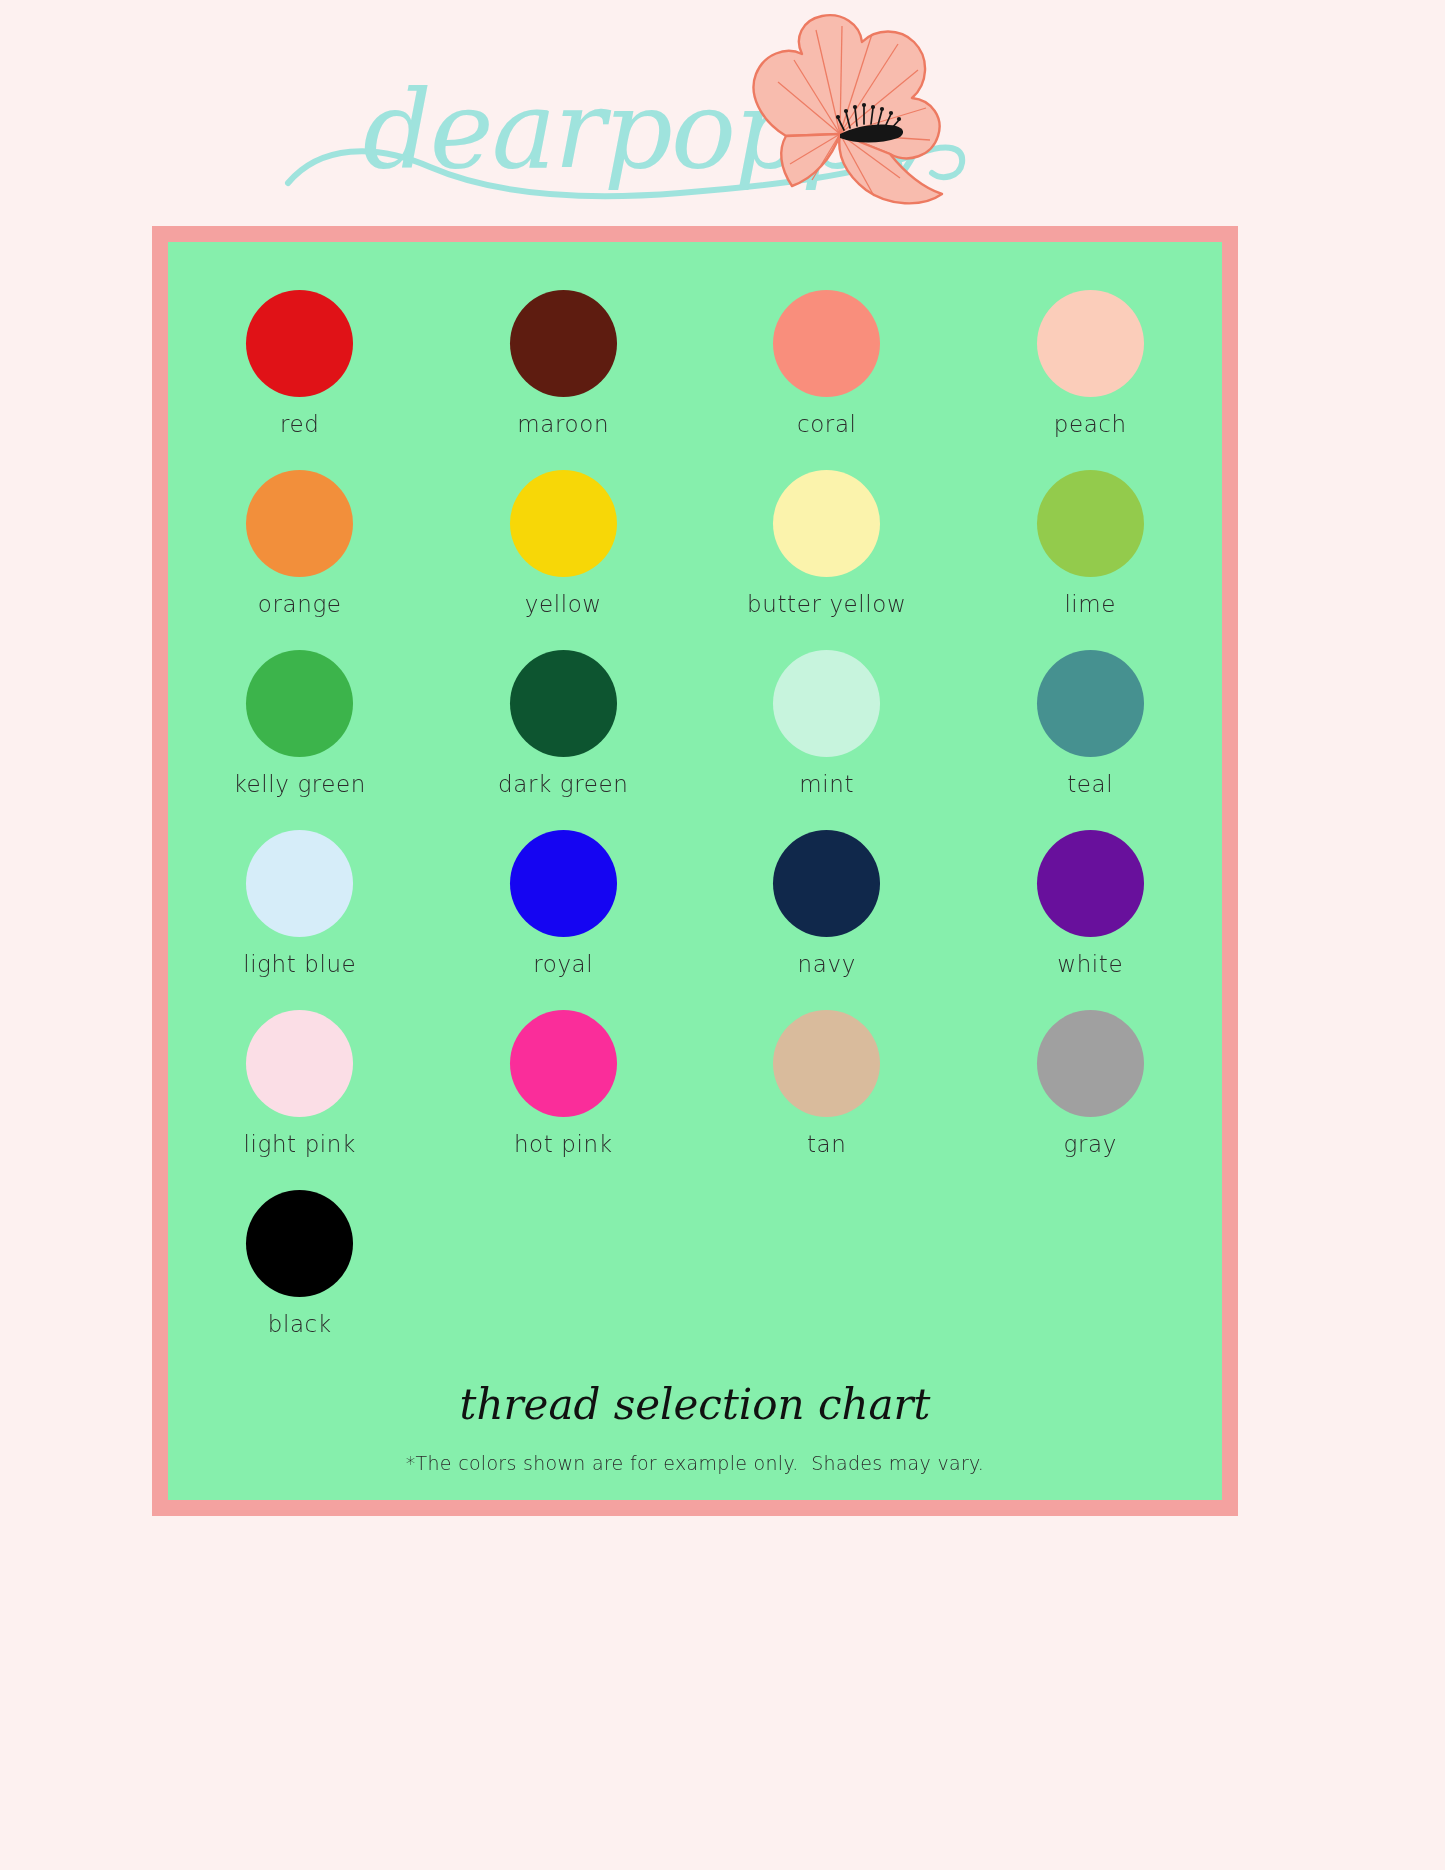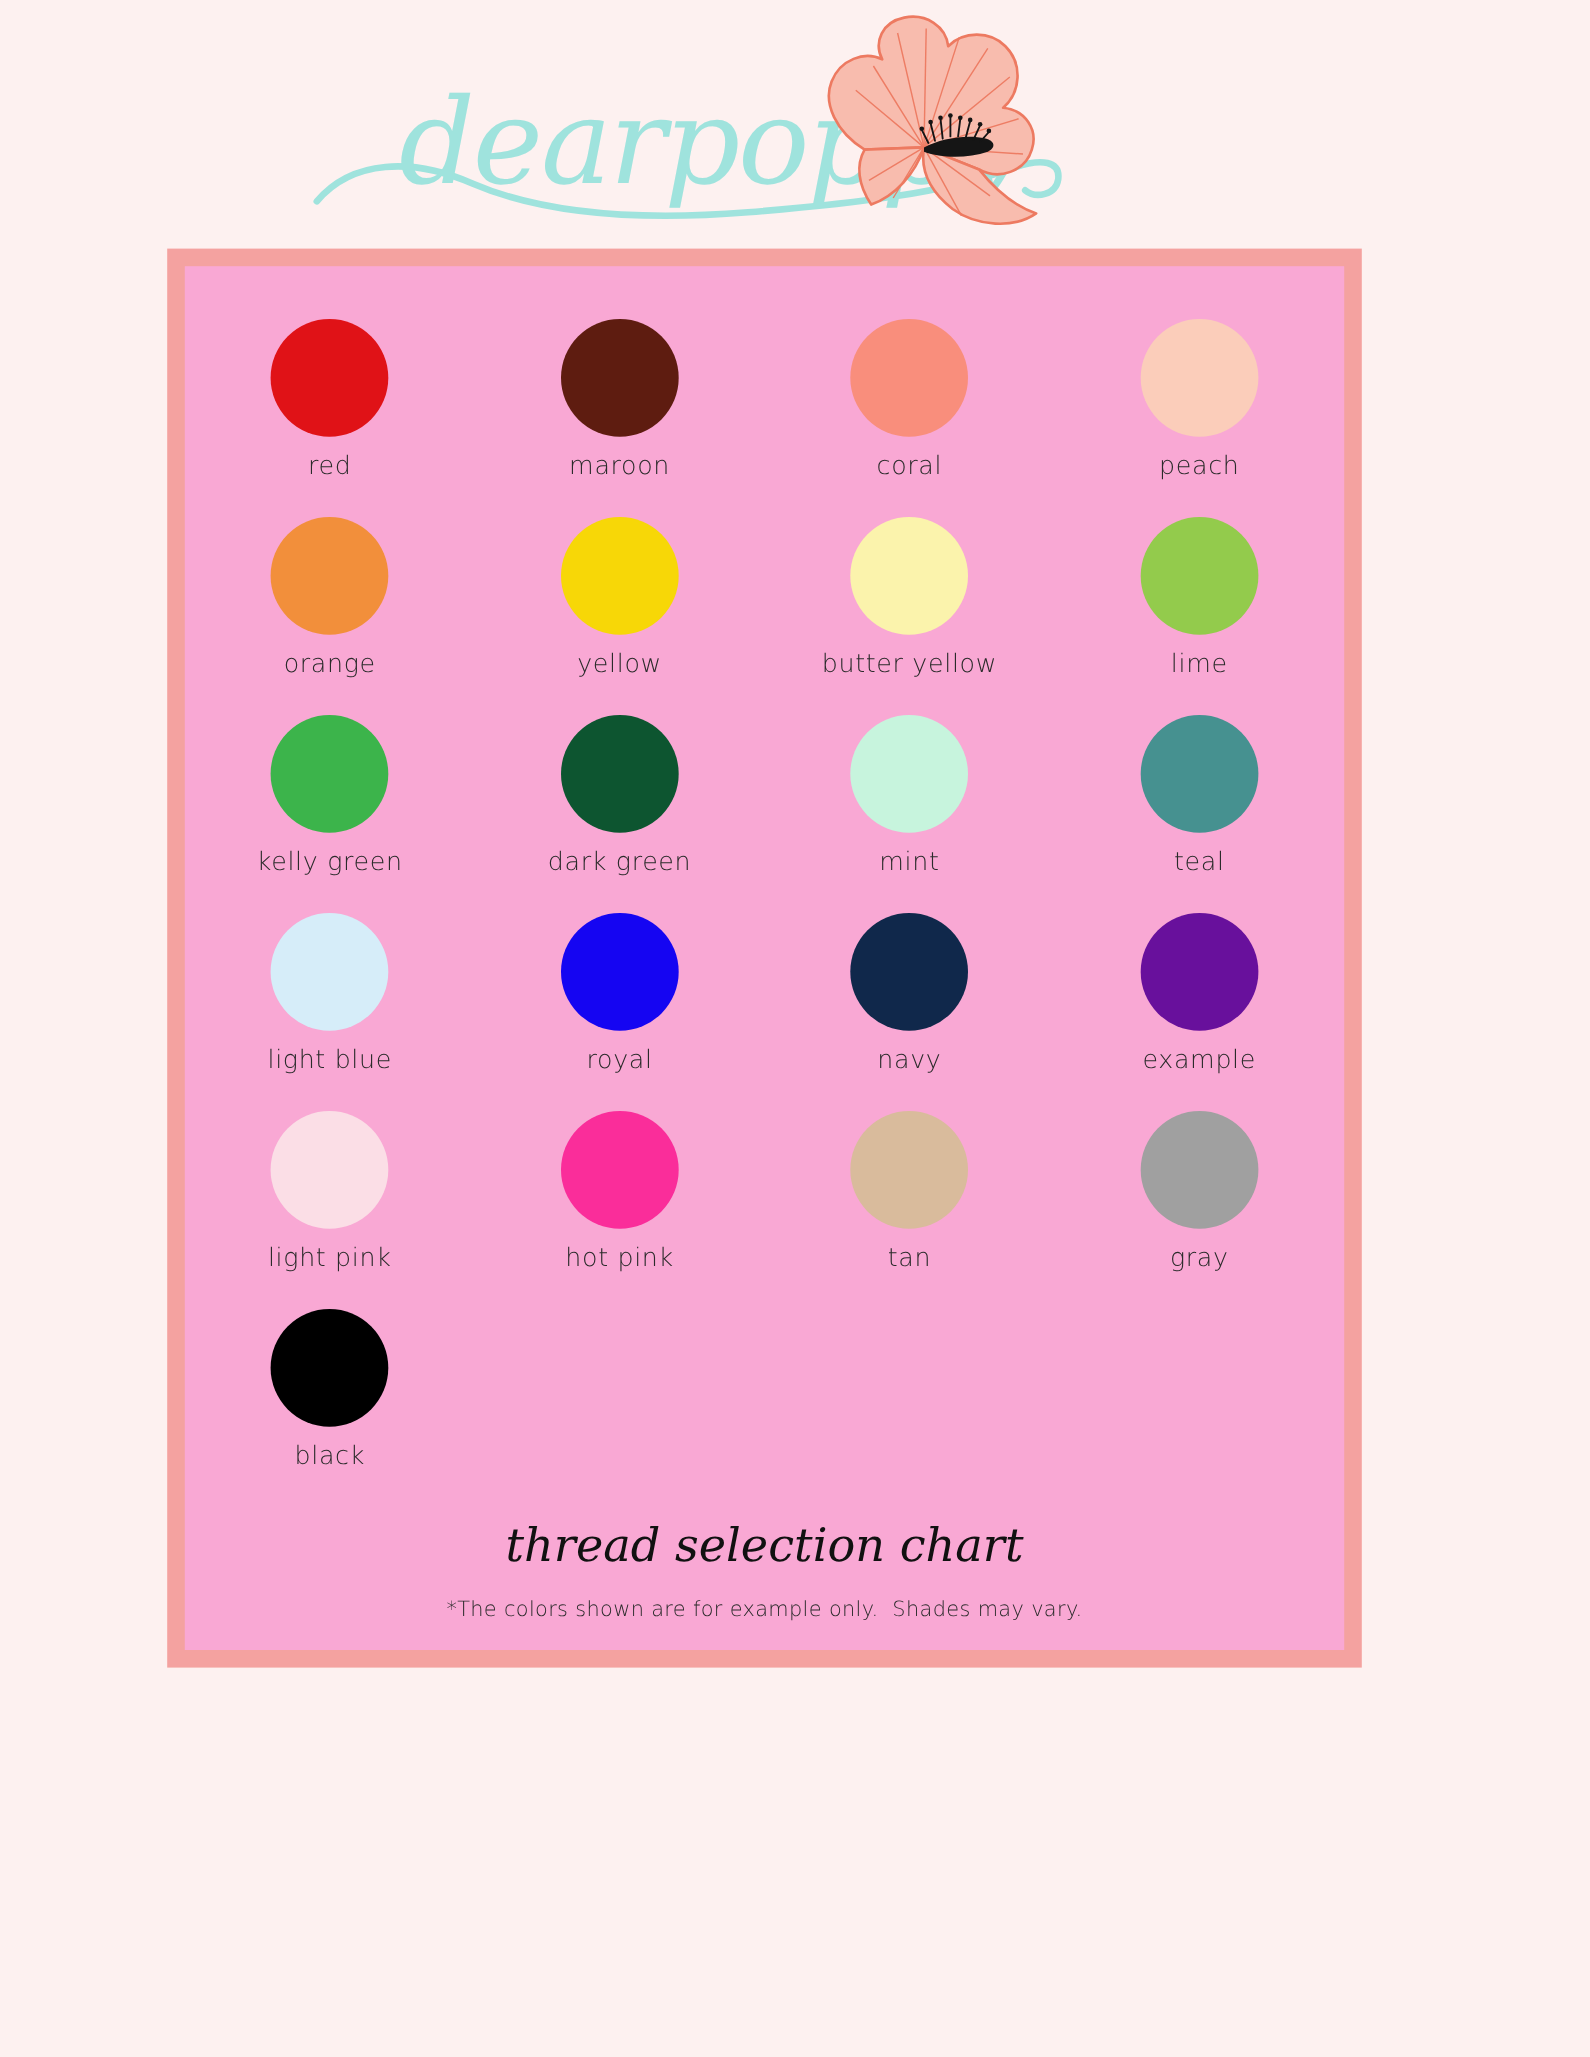--- a/index.html
+++ b/index.html
@@ -66,21 +66,21 @@
     top: 226px;
     width: 1086px;
     height: 1290px;
     background: #f4a2a0;
     padding: 16px;
   }
 
   #chart-card-inner {
     width: 100%;
     height: 100%;
-    background: #f9a8d4;
+    background: #86efac;
     position: relative;
     padding-left: 28px;
   }
 
   
   #swatch-grid {
     position: absolute;
     left: 0;
     top: 48px;
     width: 100%;
@@ -271,21 +271,21 @@
         <div class="swatch-cell">
           <div class="swatch-dot" style="background: rgb(21, 5, 242);"></div>
           <div class="swatch-label">royal</div>
         </div>
         <div class="swatch-cell">
           <div class="swatch-dot" style="background: rgb(16, 40, 75);"></div>
           <div class="swatch-label">navy</div>
         </div>
         <div class="swatch-cell">
           <div class="swatch-dot" style="background: rgb(104, 16, 156);"></div>
-          <div class="swatch-label">example</div>
+          <div class="swatch-label">white</div>
         </div>
         <div class="swatch-cell">
           <div class="swatch-dot" style="background: rgb(251, 222, 230);"></div>
           <div class="swatch-label">light pink</div>
         </div>
         <div class="swatch-cell">
           <div class="swatch-dot" style="background: rgb(250, 45, 154);"></div>
           <div class="swatch-label">hot pink</div>
         </div>
         <div class="swatch-cell">

